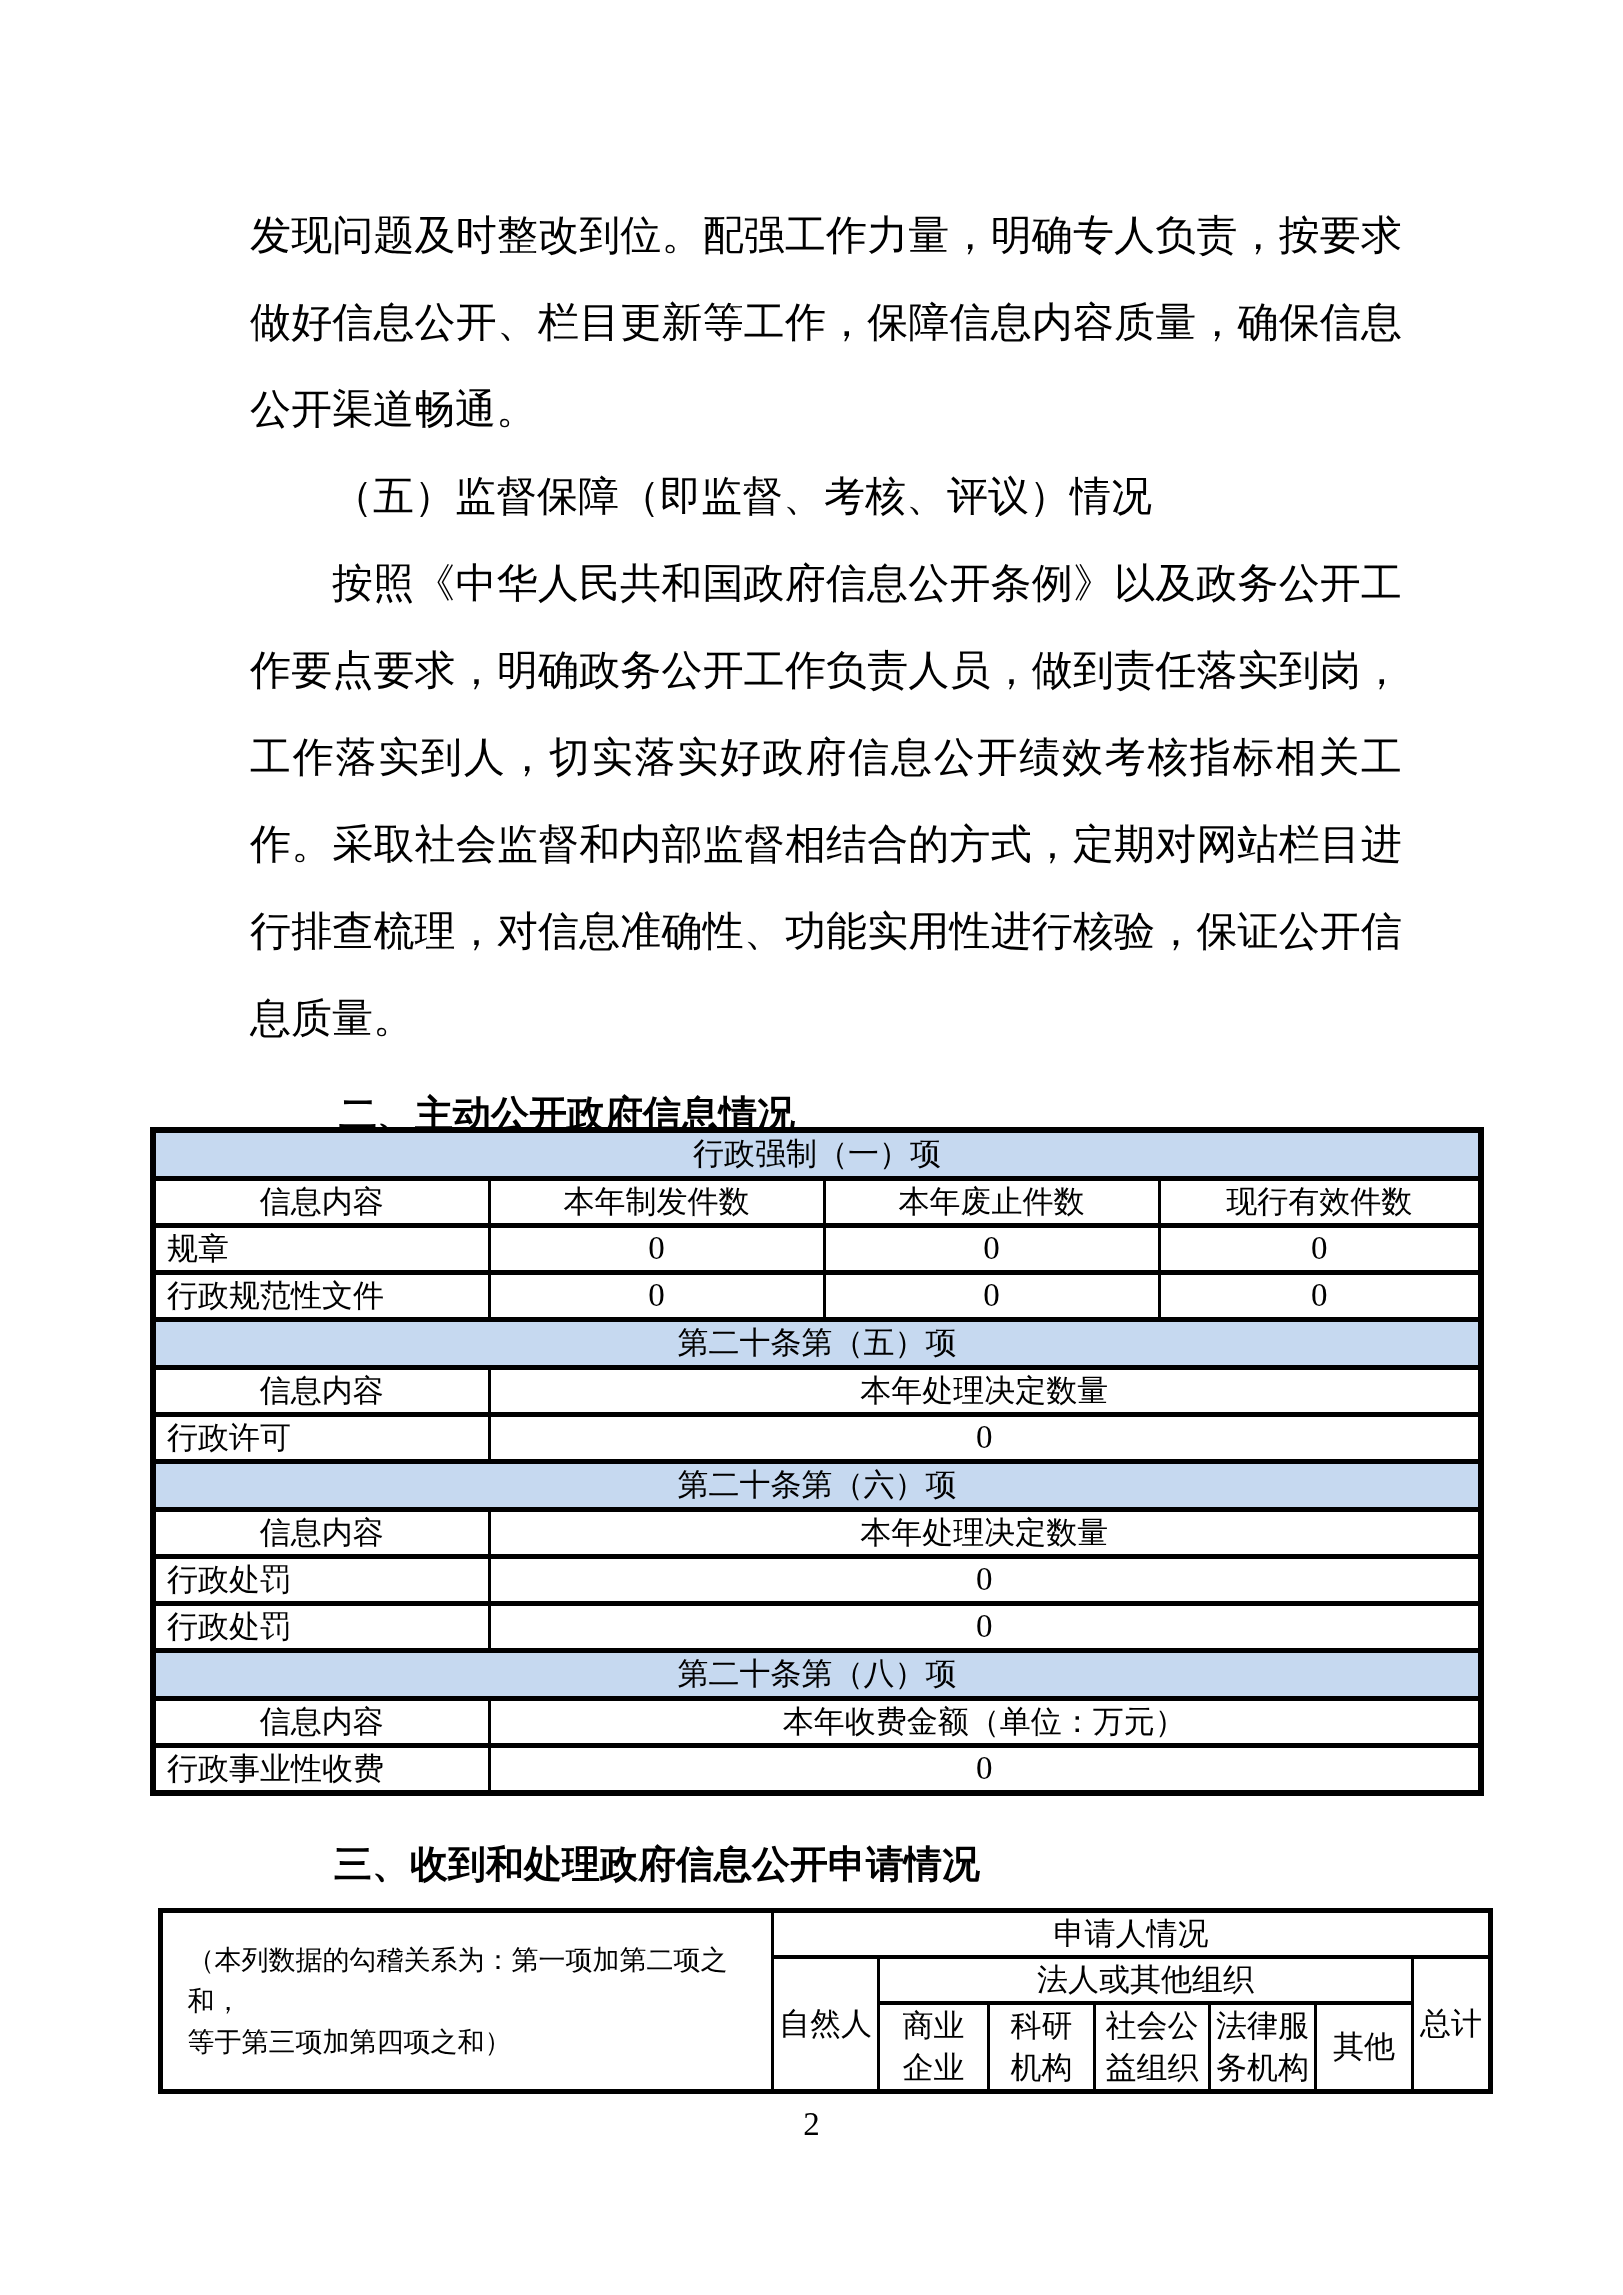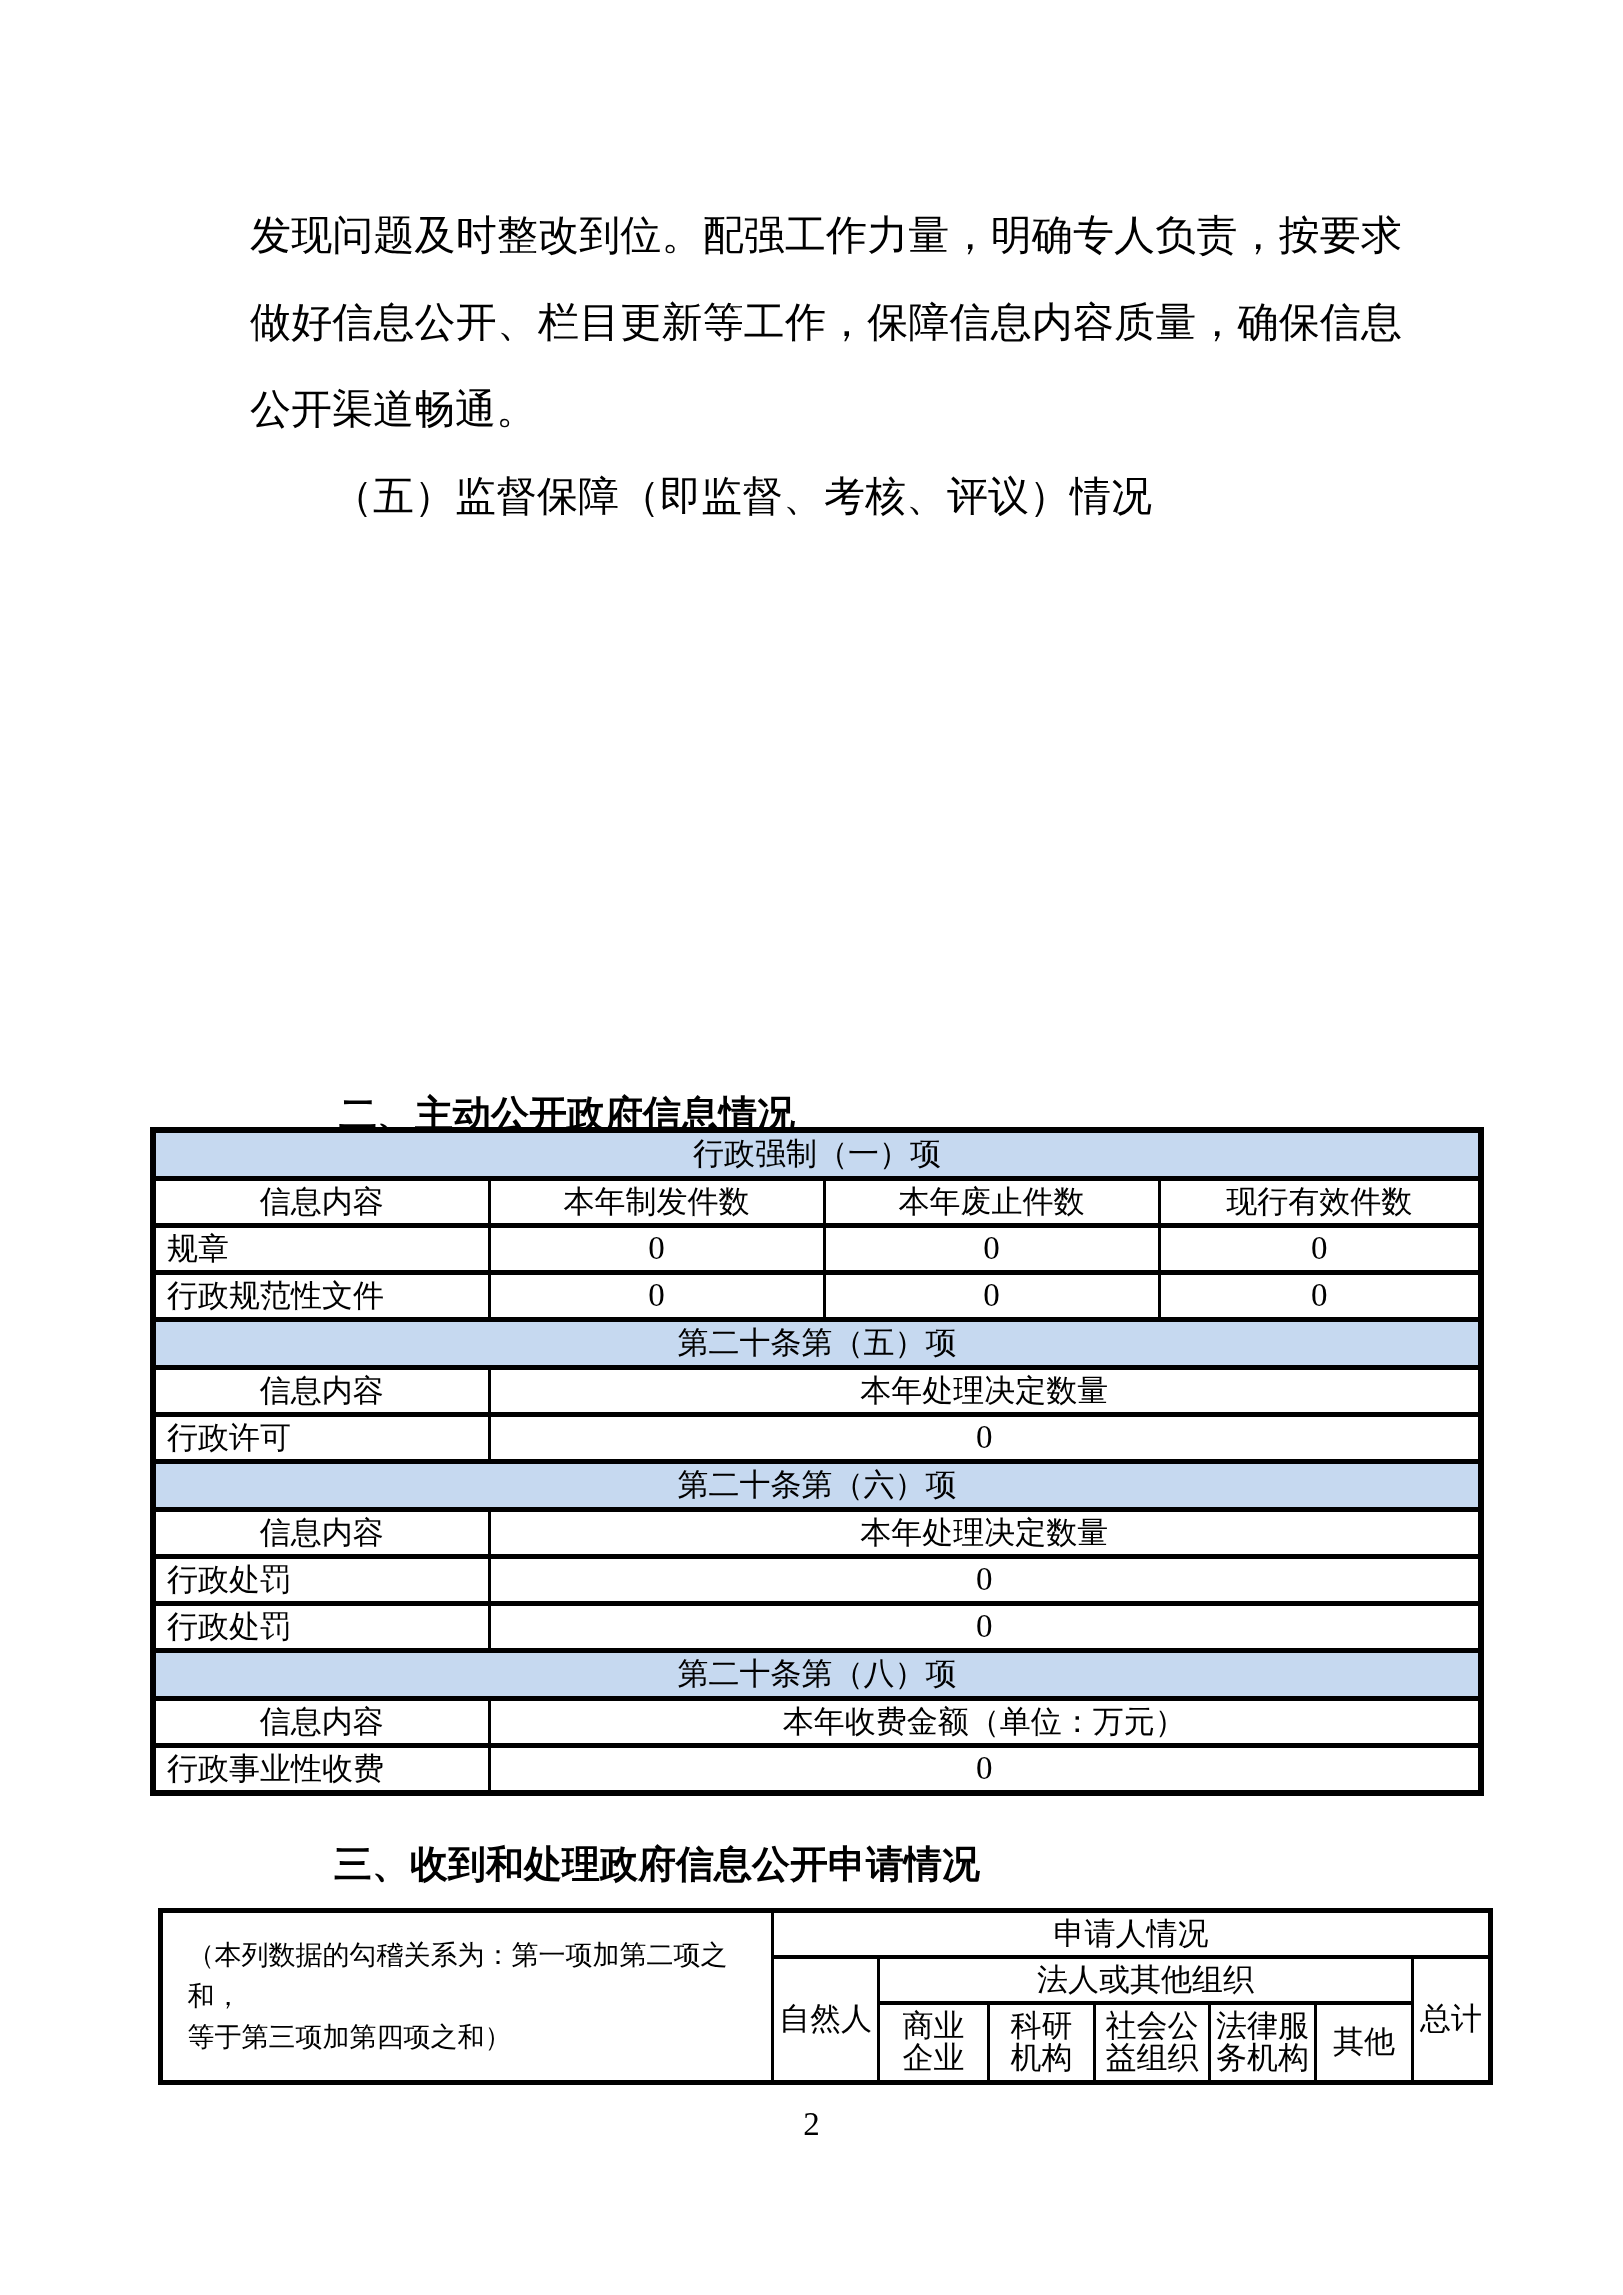--- a/index.html
+++ b/index.html
@@ -55,35 +55,36 @@
     border:3.4px solid #000; border-top-width:4.1px; border-bottom-width:4.1px;
     font-size:31px; text-align:center;
   }
   #table2 tr.r1 td { height:35px; }
   #table2 tr.r2 td { height:37px; }
   #table2 tr.r3 td { height:79px; }
   #table2 td.note {
     text-align:left; padding-left:24.5px; padding-right:13.6px;
     font-size:27px; line-height:41px; white-space:pre-line;
   }
-  #table2 td.twoline { white-space:pre-line; line-height:32px;margin-top:8px; }
+  #table2 td.twoline { white-space:pre-line; line-height:42px;margin-top:8px; }
 
   .pageno {
     position:absolute; top:2105px; left:0; width:100%;
     text-align:center; font-size:33px; line-height:38px;
   }
 </style>
 </head>
 <body>
 
 <div class="page">
 
   <div class="bodytext">
     <p class="para">发现问题及时整改到位。配强工作力量，明确专人负责，按要求做好信息公开、栏目更新等工作，保障信息内容质量，确保信息公开渠道畅通。</p>
     <p class="para indent">（五）监督保障（即监督、考核、评议）情况</p>
+    <p class="para indent">按照《中华人民共和国政府信息公开条例》以及政务公开工作要点要求，明确政务公开工作负责人员，做到责任落实到岗，工作落实到人，切实落实好政府信息公开绩效考核指标相关工作。采取社会监督和内部监督相结合的方式，定期对网站栏目进行排查梳理，对信息准确性、功能实用性进行核验，保证公开信息质量。</p>
   </div>
 
   <div class="sec-heading" id="heading-2">二、主动公开政府信息情况</div>
 
   <table id="table1">
     <colgroup>
       <col style="width:336px">
         <col style="width:335px">
         <col style="width:335px">
         <col style="width:322px">

